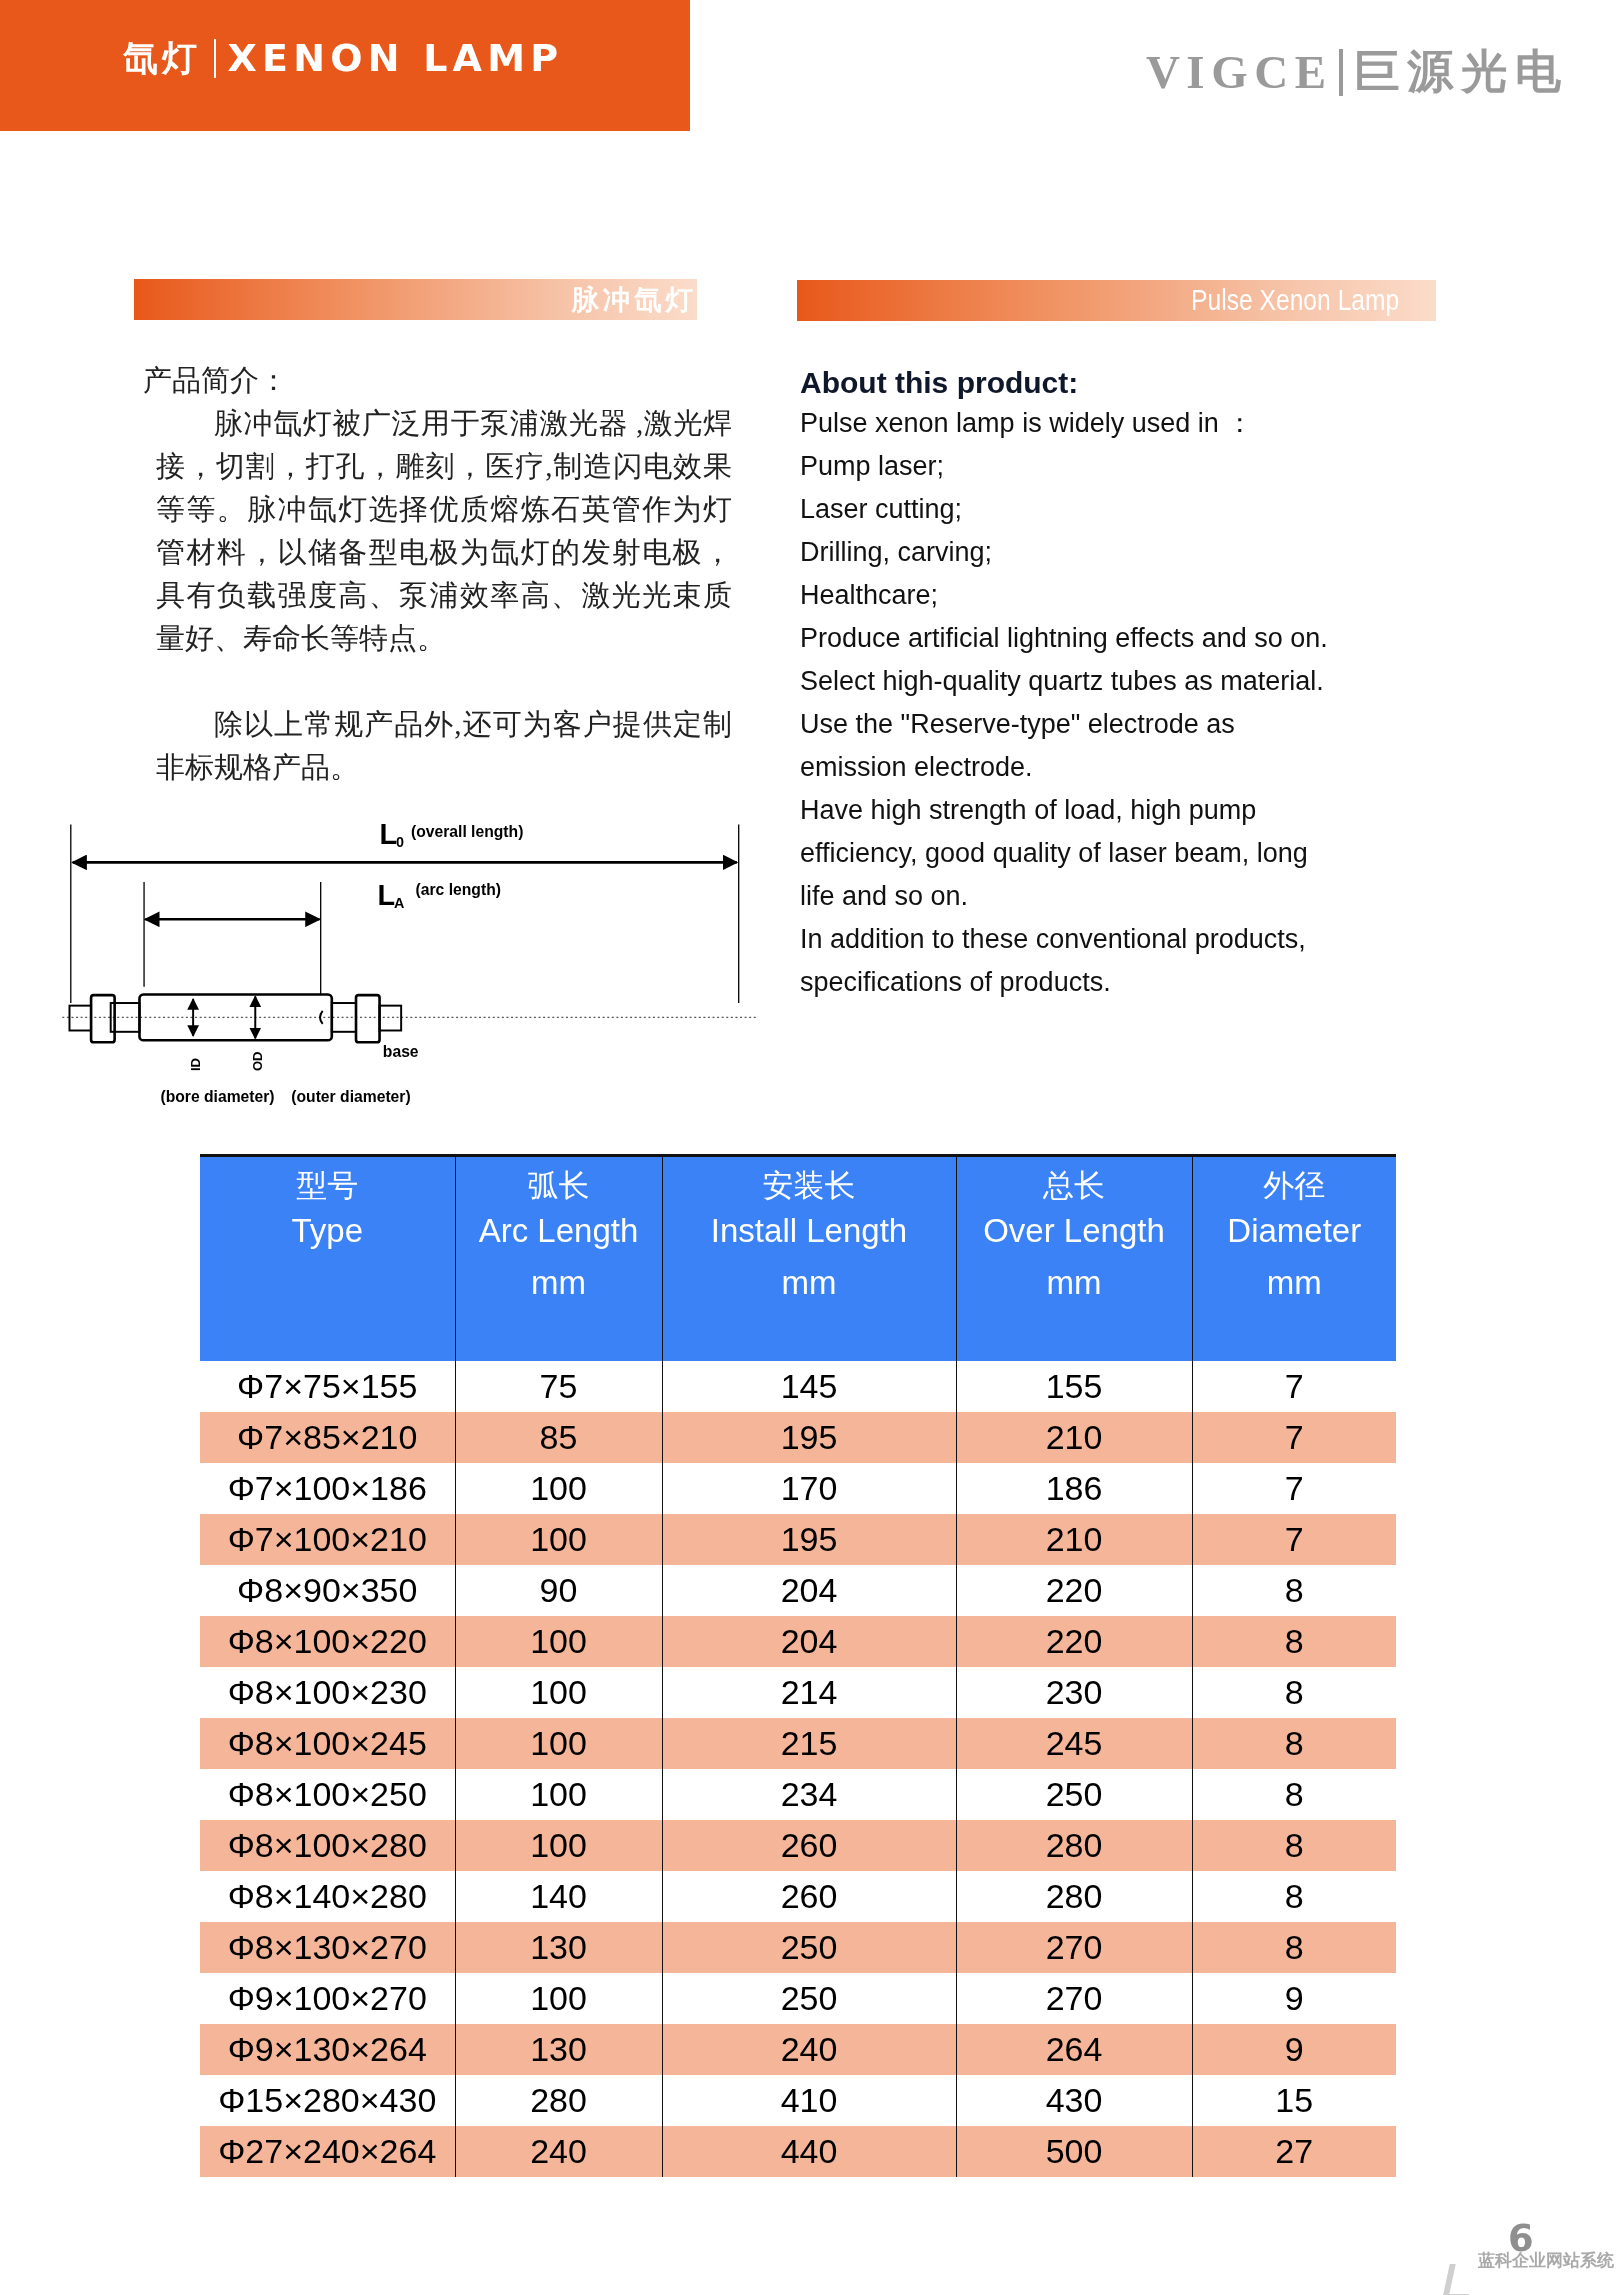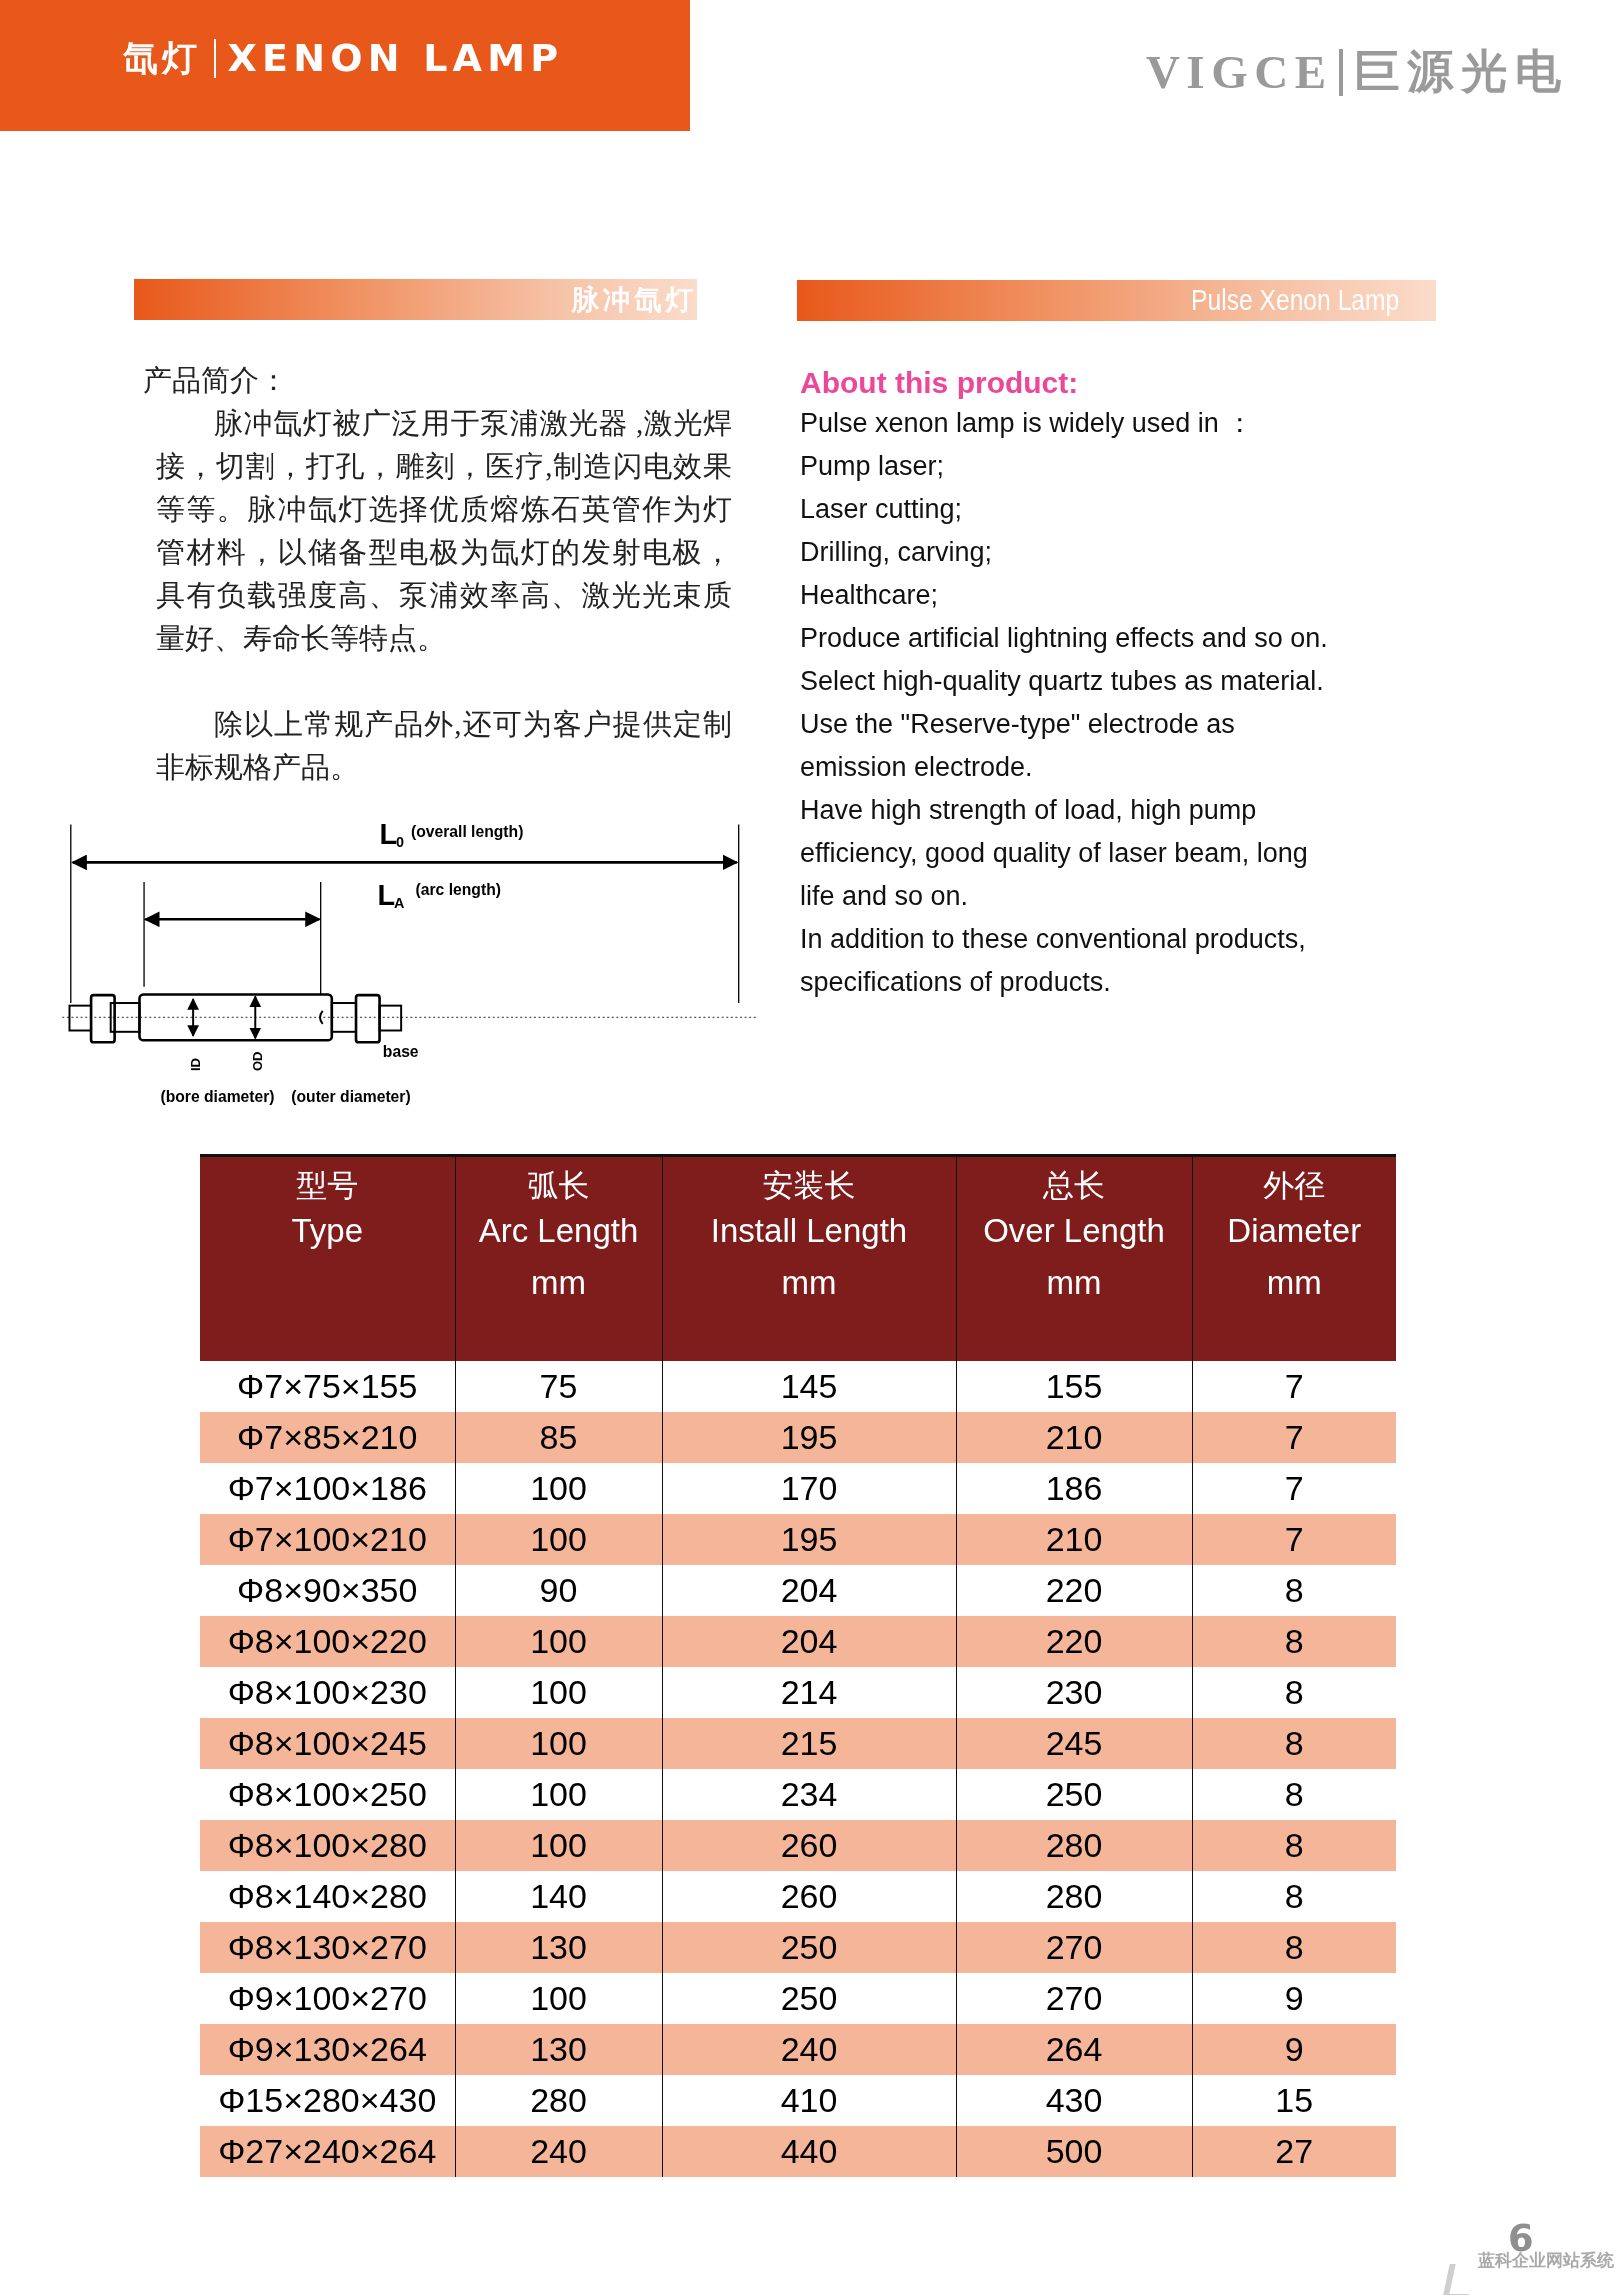--- a/index.html
+++ b/index.html
@@ -31,30 +31,30 @@
 
   
   #cn-intro { left:143px; top:359px; width:589px; font-family:"Liberation Serif", "DejaVu Serif", serif;
               font-size:29px; color:#222; line-height:43px; }
   #cn-intro .heading { margin-bottom:0; }
   #cn-intro p { margin:0; text-indent:58px; padding-left:13px; text-align:justify; }
   #cn-intro p + p { margin-top:43px; }
 
   
   #en-intro { left:800px; top:363px; width:694px; font-size:27px; color:#111; line-height:43px; }
-  #en-intro .heading { font-weight:bold; font-size:30px; color:#ec4899; margin-bottom:0px; line-height:39px; }
+  #en-intro .heading { font-weight:bold; font-size:30px; color:#0f172a; margin-bottom:0px; line-height:39px; }
   #en-intro .line { white-space:nowrap; }
 
   
   #diagram { left:62px; top:795px; width:694px; height:314px; }
 
   
   #spec-table { left:200px; top:1154px; width:1196px; border-collapse:collapse; table-layout:fixed; }
   #spec-table th, #spec-table td { padding:0; text-align:center; }
-  #spec-table thead tr { background:#7f1d1d; height:205px; }
+  #spec-table thead tr { background:#3b82f6; height:205px; }
   #spec-table thead th { color:#fff; font-weight:normal; vertical-align:top; padding-top:9.2px; border-top:3.9px solid #111; }
   #spec-table thead th .cn { display:block; font-family:"DejaVu Sans", sans-serif; font-size:31px; line-height:39px; }
   #spec-table thead th .en { display:block; font-size:33px; line-height:52px; }
   #spec-table thead th .unit { display:block; font-size:33px; line-height:51px; }
   #spec-table tbody tr { height:51px; }
   #spec-table tbody tr.alt { background:#f4b599; }
   #spec-table tbody td { font-size:34px; line-height:51px; color:#000; }
   #spec-table th + th, #spec-table td + td { border-left:1.3px solid #111; }
 
   #page-number { left:1508px; top:2217px; font-family:"DejaVu Sans", sans-serif; font-weight:bold;

